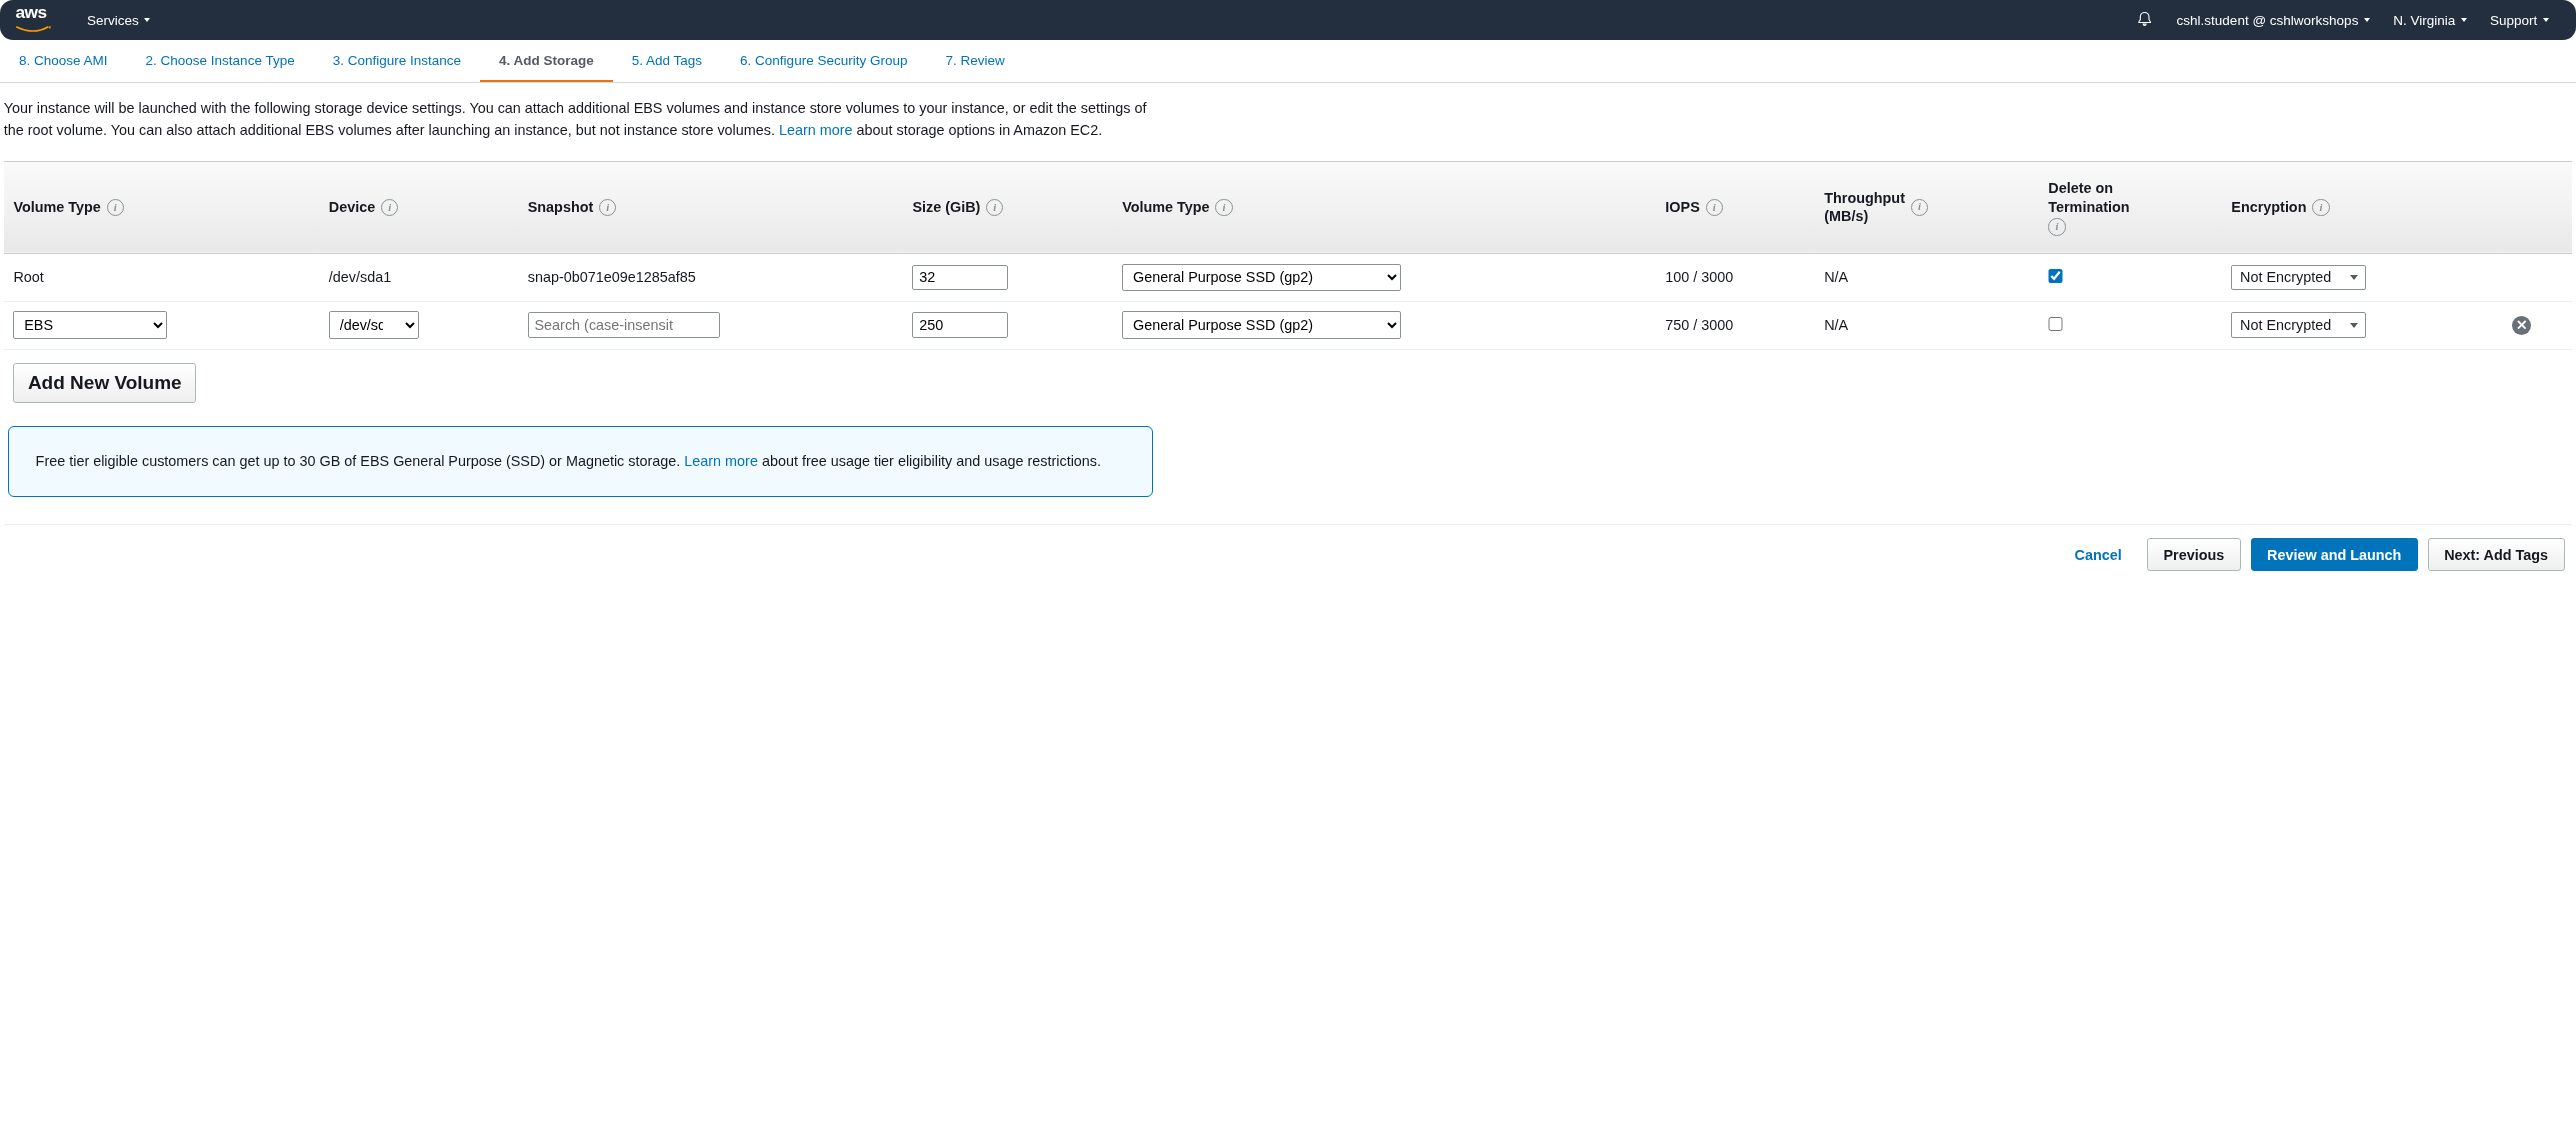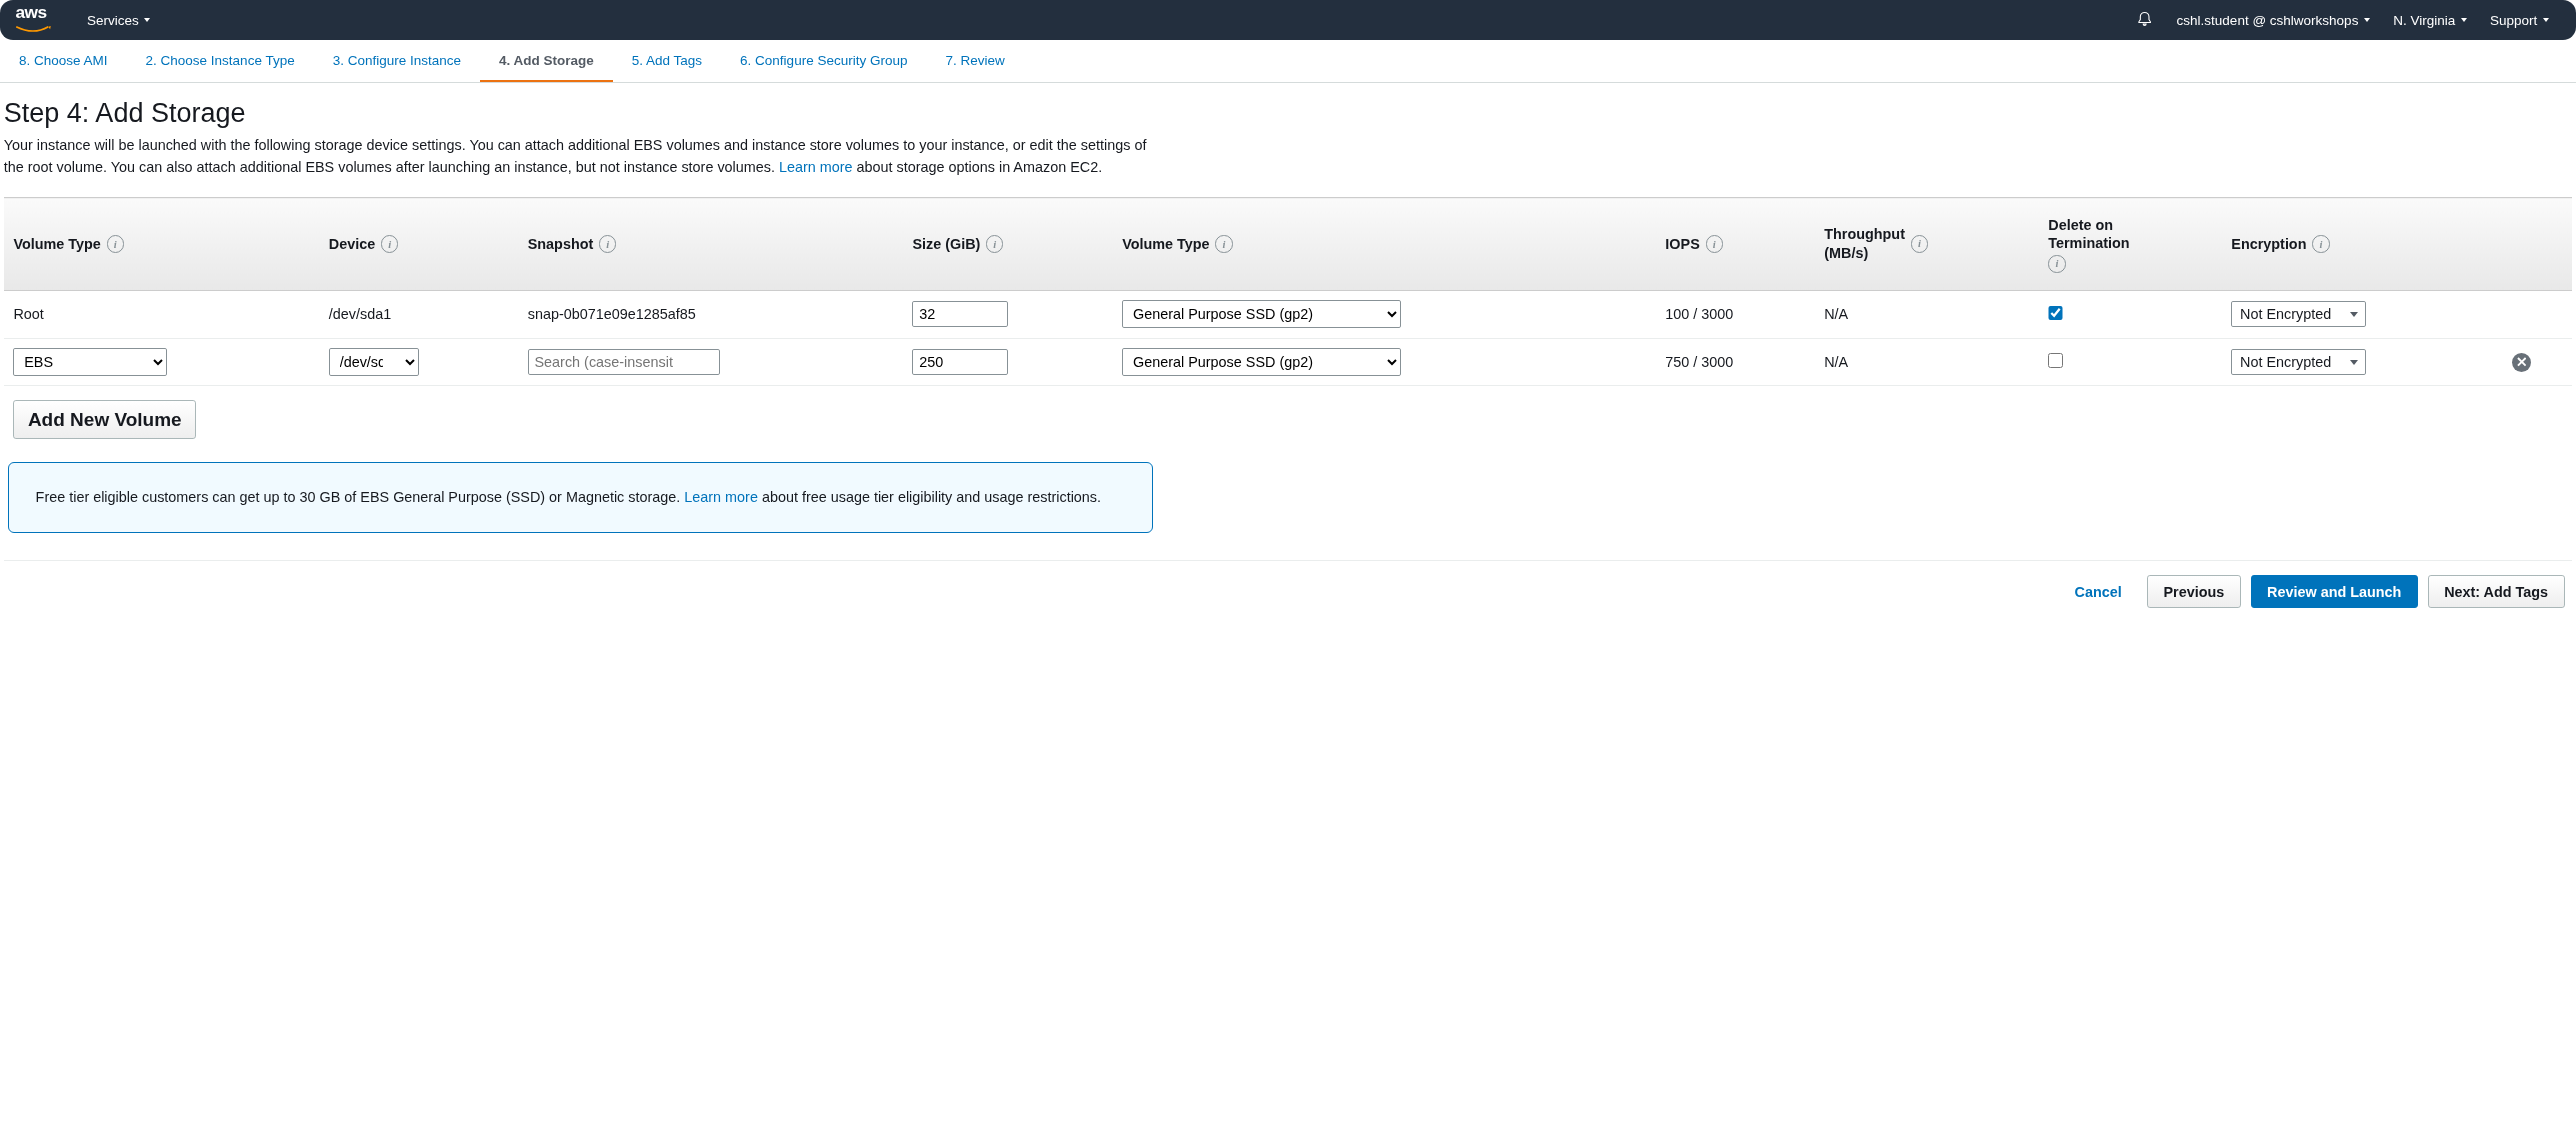--- a/index.html
+++ b/index.html
@@ -101,21 +101,20 @@
   <div class="wizard-tab">8. Choose AMI</div>
   <div class="wizard-tab">2. Choose Instance Type</div>
   <div class="wizard-tab">3. Configure Instance</div>
   <div class="wizard-tab active">4. Add Storage</div>
   <div class="wizard-tab">5. Add Tags</div>
   <div class="wizard-tab">6. Configure Security Group</div>
   <div class="wizard-tab">7. Review</div>
 </div>
 
 <div class="content">
-  <h1>Step 4: Add Storage</h1>
   <p class="description">
     <span>Your instance will be launched with the following storage device settings. You can attach additional EBS volumes and instance store volumes to your instance, or edit the settings of the root volume. You can also attach additional EBS volumes after launching an instance, but not instance store volumes. </span><a href="#">Learn more</a><span> about storage options in Amazon EC2.</span>
   </p>
 
   <table class="storage-table">
     <thead>
       <tr>
         <th>
             <div class="th-inner">
               <span>Volume Type</span>

